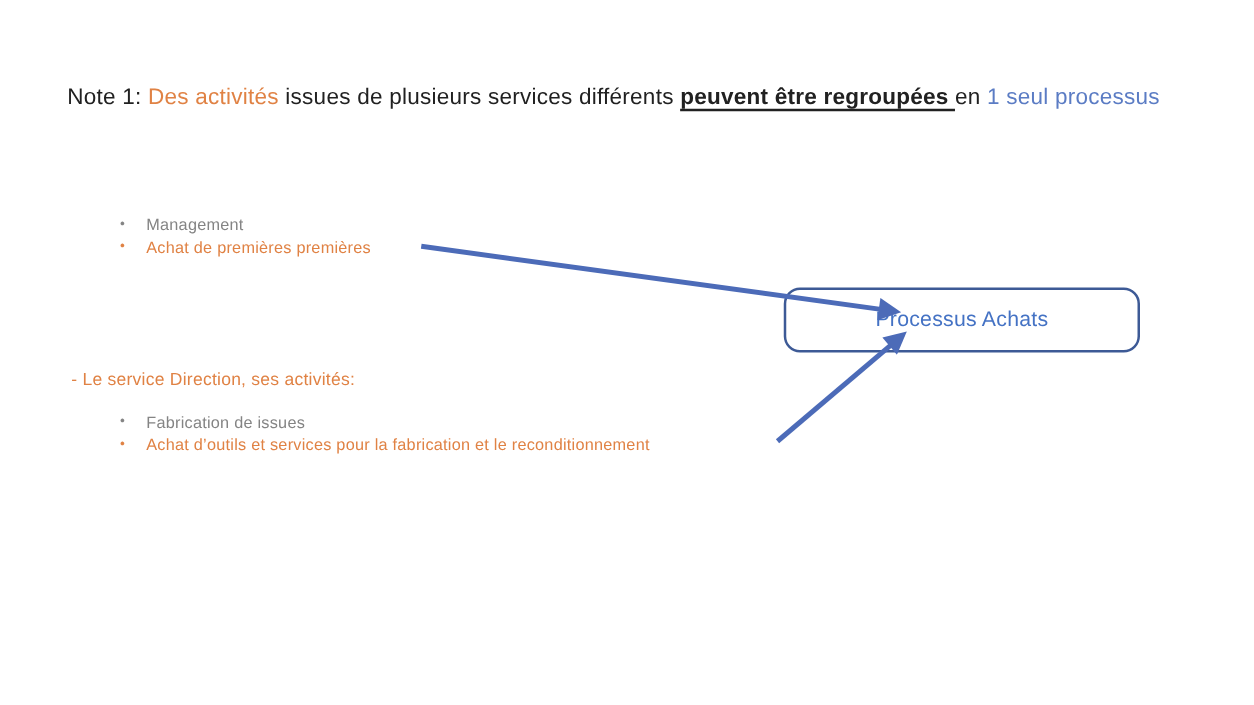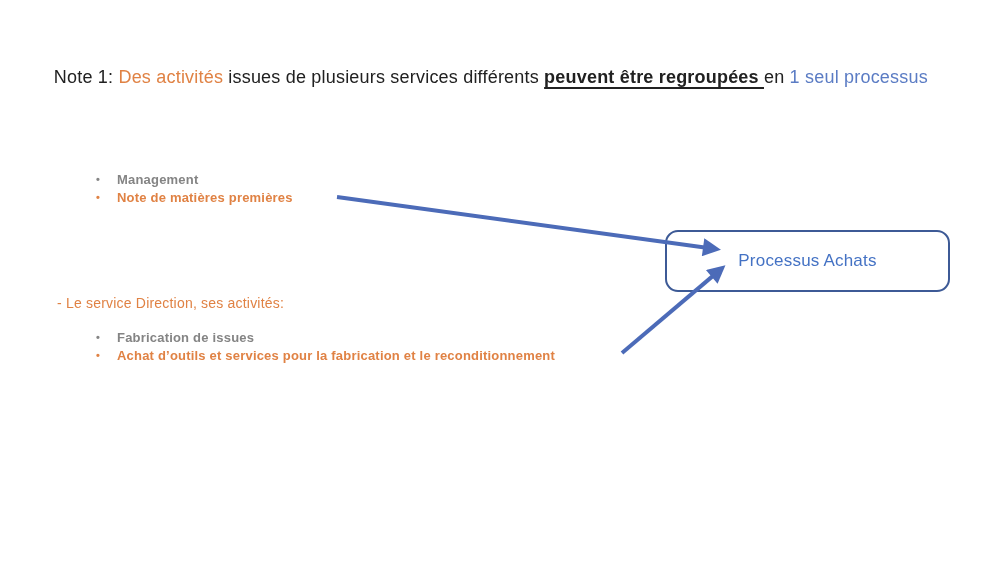--- a/index.html
+++ b/index.html
@@ -55,39 +55,38 @@
   }
   ul.items.s1 { top: 171px; }
   ul.items.s2 { top: 329px; }
   ul.items li {
     position: relative;
     padding-left: 22px;
     font-size: 13px;
     letter-spacing: 0.2px;
     line-height: 17.5px;
     white-space: nowrap;
-    font-weight: bold;
   }
   ul.items li::before {
     content: "\2022";
     position: absolute;
     left: 1px;
     top: 0;
     font-size: 11px;
   }
   ul.items li.gray   { color: var(--c-gray); }
   ul.items li.orange { color: var(--c-orange); }
 
   
   .process-box {
     position: absolute;
-    left: 665px;
+    left: 627px;
     top: 230px;
     width: 285px;
-    height: 62px;
+    height: 52px;
     border: 2.5px solid var(--c-box-border);
     border-radius: 13px;
     box-sizing: border-box;
     background: #ffffff;
     display: flex;
     align-items: center;
     justify-content: center;
     z-index: 1;
   }
   .process-box .label {
@@ -111,21 +110,21 @@
 <body>
 
 <div class="canvas" style="--c-dark: #212121; --c-orange: #E08244; --c-title-blue: #5B7CC4; --c-arrow: #4C6BB8; --c-box-border: #3D5A96; --c-box-text: #4472C4; --c-gray: #848484;">
 
   <div class="title">
     <span>Note 1: </span><span class="seg-orange">Des activités</span><span> issues de plusieurs services différents </span><span class="seg-bold-underline">peuvent être regroupées </span><span>en </span><span class="seg-blue">1 seul processus</span>
   </div>
 
   <ul class="items s1">
       <li class="gray">Management</li>
-      <li class="orange">Note de matières premières</li>
+      <li class="orange">Achat de premières premières</li>
     </ul>
 
   <div class="section-header s2">- Le service Direction, ses activités:</div>
   <ul class="items s2">
       <li class="gray">Fabrication de issues</li>
       <li class="orange">Achat d’outils et services pour la fabrication et le reconditionnement</li>
     </ul>
 
   <div class="process-box">
     <span class="label">Processus Achats</span>

